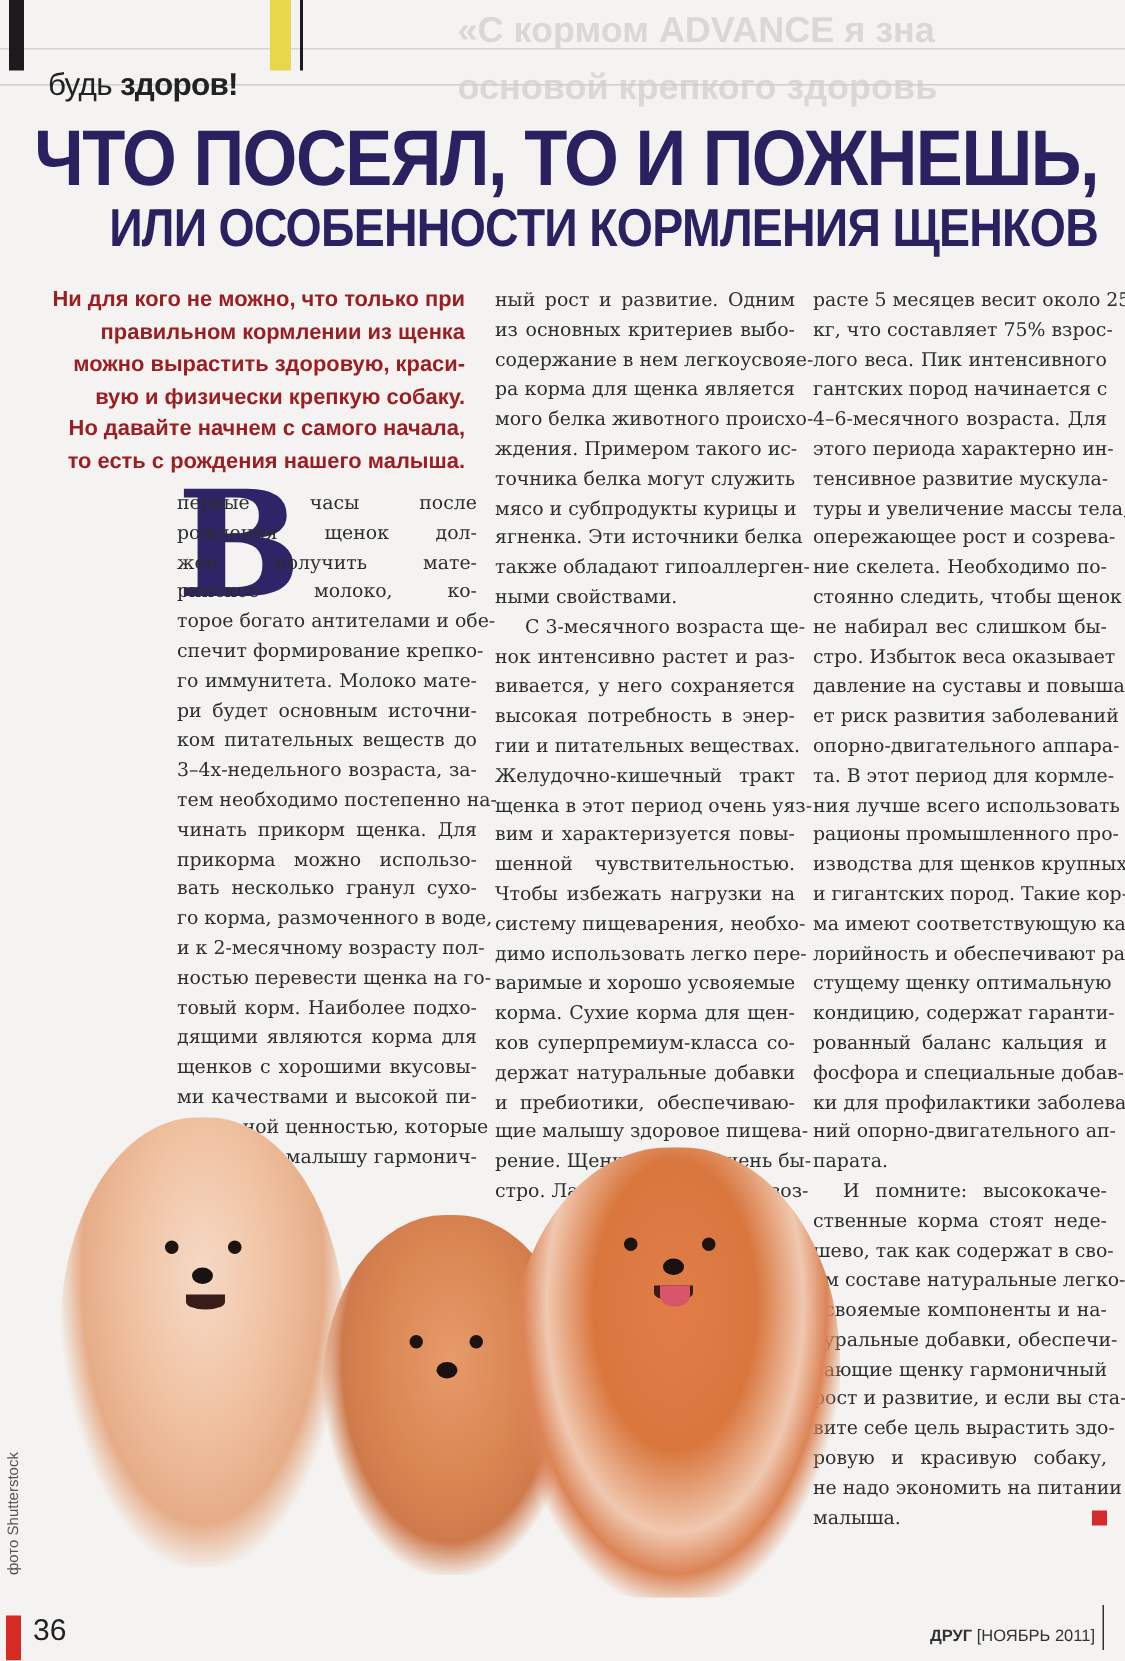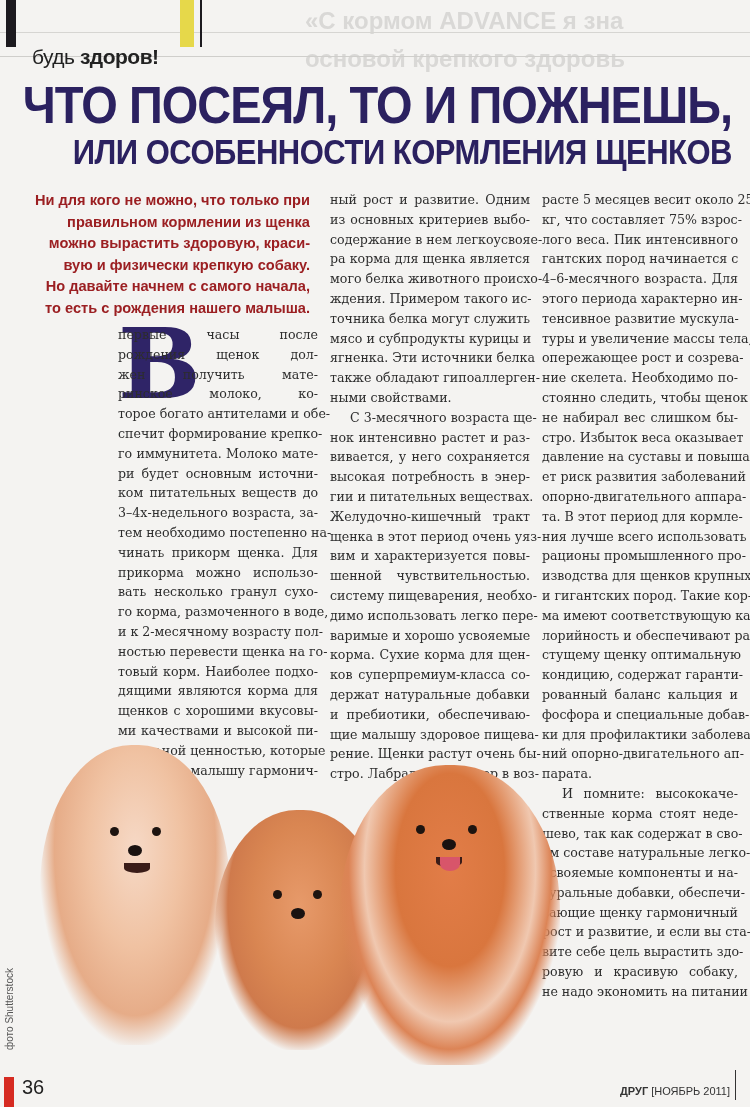--- a/index.html
+++ b/index.html
@@ -160,20 +160,21 @@
     <span class="ln last">ными свойствами.</span>
     <span class="ln indent">С 3-месячного возраста ще-</span>
     <span class="ln">нок интенсивно растет и раз-</span>
     <span class="ln">вивается, у него сохраняется</span>
     <span class="ln">высокая потребность в энер-</span>
     <span class="ln">гии и питательных веществах.</span>
     <span class="ln">Желудочно-кишечный тракт</span>
     <span class="ln">щенка в этот период очень уяз-</span>
     <span class="ln">вим и характеризуется повы-</span>
     <span class="ln">шенной чувствительностью.</span>
+    <span class="ln">Чтобы избежать нагрузки на</span>
     <span class="ln">систему пищеварения, необхо-</span>
     <span class="ln">димо использовать легко пере-</span>
     <span class="ln">варимые и хорошо усвояемые</span>
     <span class="ln">корма. Сухие корма для щен-</span>
     <span class="ln">ков суперпремиум-класса со-</span>
     <span class="ln">держат натуральные добавки</span>
     <span class="ln">и пребиотики, обеспечиваю-</span>
     <span class="ln">щие малышу здоровое пищева-</span>
     <span class="ln">рение. Щенки растут очень бы-</span>
     <span class="ln">стро. Лабрадор-ретривер в воз-</span>
@@ -214,20 +215,21 @@
     <span class="ln">ственные корма стоят неде-</span>
     <span class="ln">шево, так как содержат в сво-</span>
     <span class="ln">ем составе натуральные легко-</span>
     <span class="ln">усвояемые компоненты и на-</span>
     <span class="ln">туральные добавки, обеспечи-</span>
     <span class="ln">вающие щенку гармоничный</span>
     <span class="ln">рост и развитие, и если вы ста-</span>
     <span class="ln">вите себе цель вырастить здо-</span>
     <span class="ln">ровую и красивую собаку,</span>
     <span class="ln">не надо экономить на питании</span>
+    <span class="ln last" style="display:block"><span>малыша.</span><span class="endmark"></span></span>
   </div>
 
   <div class="photo">
     <div class="dog dog1">
       <div class="eye" style="left:70px;top:82px"></div>
       <div class="eye" style="left:112px;top:82px"></div>
       <div class="nose" style="left:88px;top:100px"></div>
       <div class="mouth" style="left:84px;top:118px"></div>
     </div>
     <div class="dog dog2">

